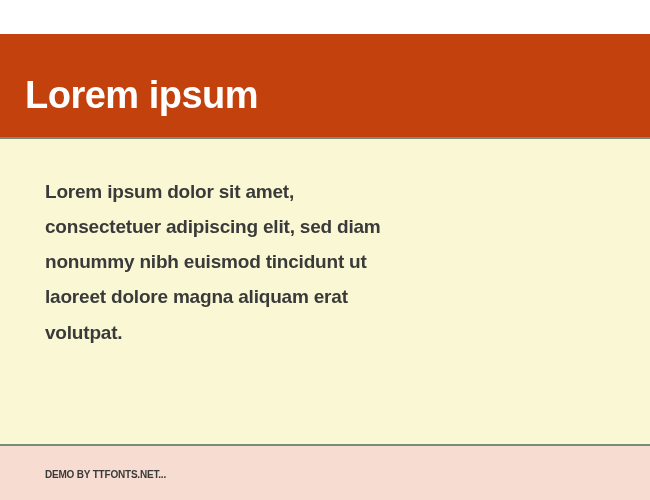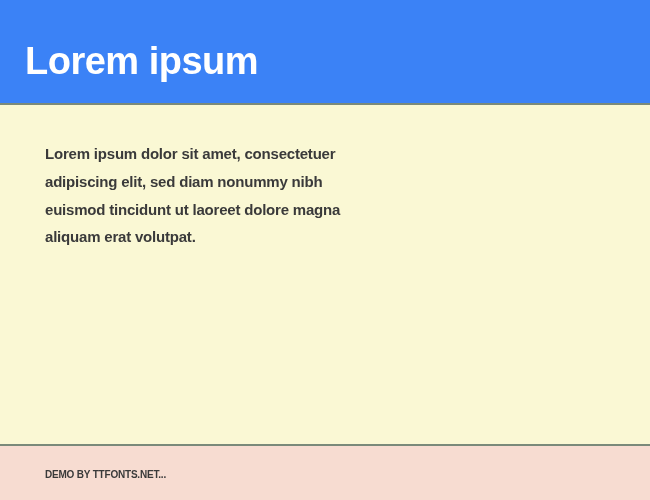--- a/index.html
+++ b/index.html
@@ -5,40 +5,41 @@
   * { margin: 0; padding: 0; box-sizing: border-box; }
   body {
     width: 650px;
     height: 500px;
     font-family: Arial, Helvetica, sans-serif;
     display: flex;
     flex-direction: column;
     overflow: hidden;
   }
   .header {
-    background: #3b82f6;
+    background: #c2410c;
     padding: 40px 25px 20px 25px;
     border-bottom: 2px solid #7a8a7a;
+    margin-top: 34px;
   }
   .title {
     color: #fff;
     font-size: 38px;
     font-weight: 900;
     letter-spacing: -0.5px;
     font-stretch: condensed;
   }
   .content {
     background: #faf8d4;
     flex: 1;
     padding: 35px 45px;
     border-bottom: 2px solid #7a8a7a;
   }
   .body-text {
     color: #3a3a3a;
-    font-size: 15px;
+    font-size: 19px;
     font-weight: 900;
     line-height: 1.85;
     max-width: 340px;
     letter-spacing: -0.2px;
     font-stretch: condensed;
   }
   .footer {
     background: #f7dcd1;
     padding: 18px 45px;
   }

